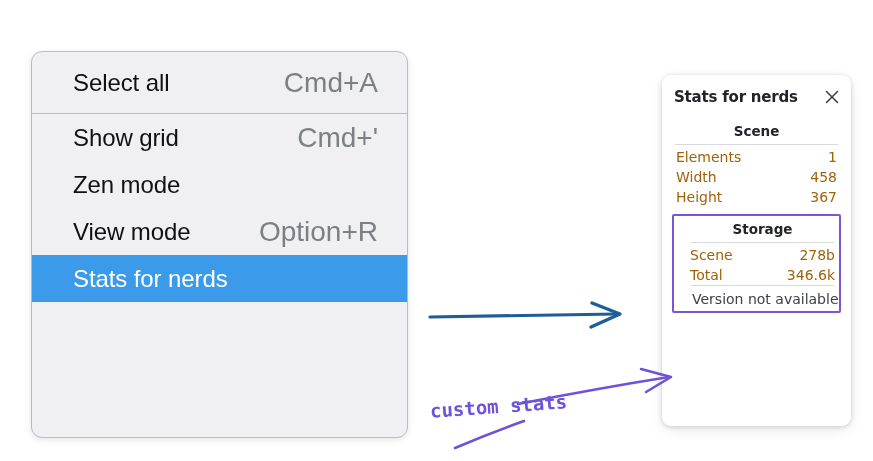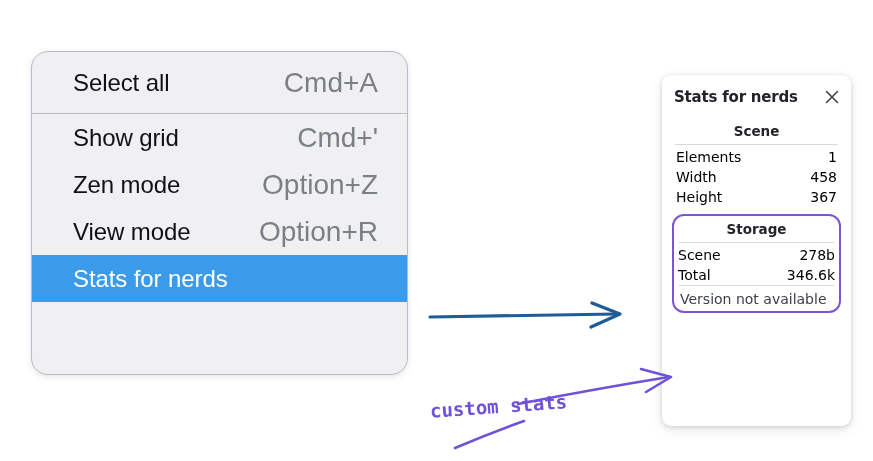--- a/index.html
+++ b/index.html
@@ -26,24 +26,24 @@
     pointer-events: none;
     z-index: 5;
   }
 
   
   .context-menu {
     position: absolute;
     left: 31px;
     top: 51px;
     width: 377px;
-    height: 324px;
+    height: 387px;
     background: #f0f0f2;
     border: 1px solid #b6bdc6;
-    border-radius: 17px;
+    border-radius: 11px;
     box-shadow: 0 2px 6px rgba(0,0,0,0.10);
     z-index: 2;
     overflow: hidden;
     display: flex;
     flex-direction: column;
     padding-top: 7px;
     padding-bottom: 9px;
   }
   .menu-group { display: flex; flex-direction: column; }
   .menu-sep {
@@ -128,31 +128,31 @@
     height: 1px;
     background: #d8d9dd;
     margin: 0 3px 2px 3px;
   }
   .stat-row {
     display: flex;
     align-items: center;
     justify-content: space-between;
     padding: 2px 4px 2px 4px;
     font-size: 14px;
-    color: #000000;
+    color: #a16207;
   }
   .stat-key { white-space: nowrap; }
   .stat-val { white-space: nowrap; }
 
   
   .highlight-box {
     border: 2px solid #7b55d6;
-    border-radius: 12px;
+    border-radius: 2px;
     margin: 7px 0 0 0;
-    padding: 2px 0 3px 0;
+    padding: 2px 0 3px 12px;
   }
   .highlight-box .section-rule { margin-left: 5px; margin-right: 5px; }
   .version-line {
     font-size: 14px;
     color: #3d4046;
     padding: 3px 0 1px 6px;
     white-space: nowrap;
   }
 </style>
 </head>
@@ -188,21 +188,20 @@
 
   <div class="menu-sep"></div>
 
   <div class="menu-group">
     <div class="menu-item">
       <span class="menu-label">Show grid</span>
       <span class="menu-shortcut">Cmd+'</span>
     </div>
     <div class="menu-item">
       <span class="menu-label">Zen mode</span>
-      <span class="menu-shortcut">Option+Z</span>
     </div>
     <div class="menu-item">
       <span class="menu-label">View mode</span>
       <span class="menu-shortcut">Option+R</span>
     </div>
     <div class="menu-item selected">
       <span class="menu-label">Stats for nerds</span>
     </div>
   </div>
 

